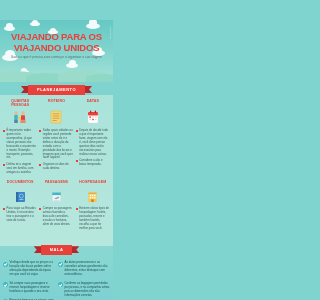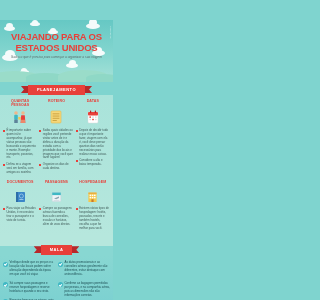--- a/index.html
+++ b/index.html
@@ -137,21 +137,21 @@
     <div class="cloud c4"></div>
     <div class="cloud c5"></div>
     <div class="cloud c6"></div>
     <div class="cloud c7"></div>
     <div class="cloud c8"></div>
 
     <div class="side-credit">Infográfico</div>
 
     <div class="title-wrap">
       <div class="title-l1">VIAJANDO PARA OS</div>
-      <div class="title-l2">ESTADOS UNIDOS</div>
+      <div class="title-l2">VIAJANDO UNIDOS</div>
       <div class="subtitle">Saiba o que é preciso para começar a organizar a sua viagem</div>
     </div>
 
     <div class="hills">
       <div class="hill h1"></div>
         <div class="hill h2"></div>
       <div class="hill h3"></div>
         <div class="hill h4"></div>
     </div>
   </div>

